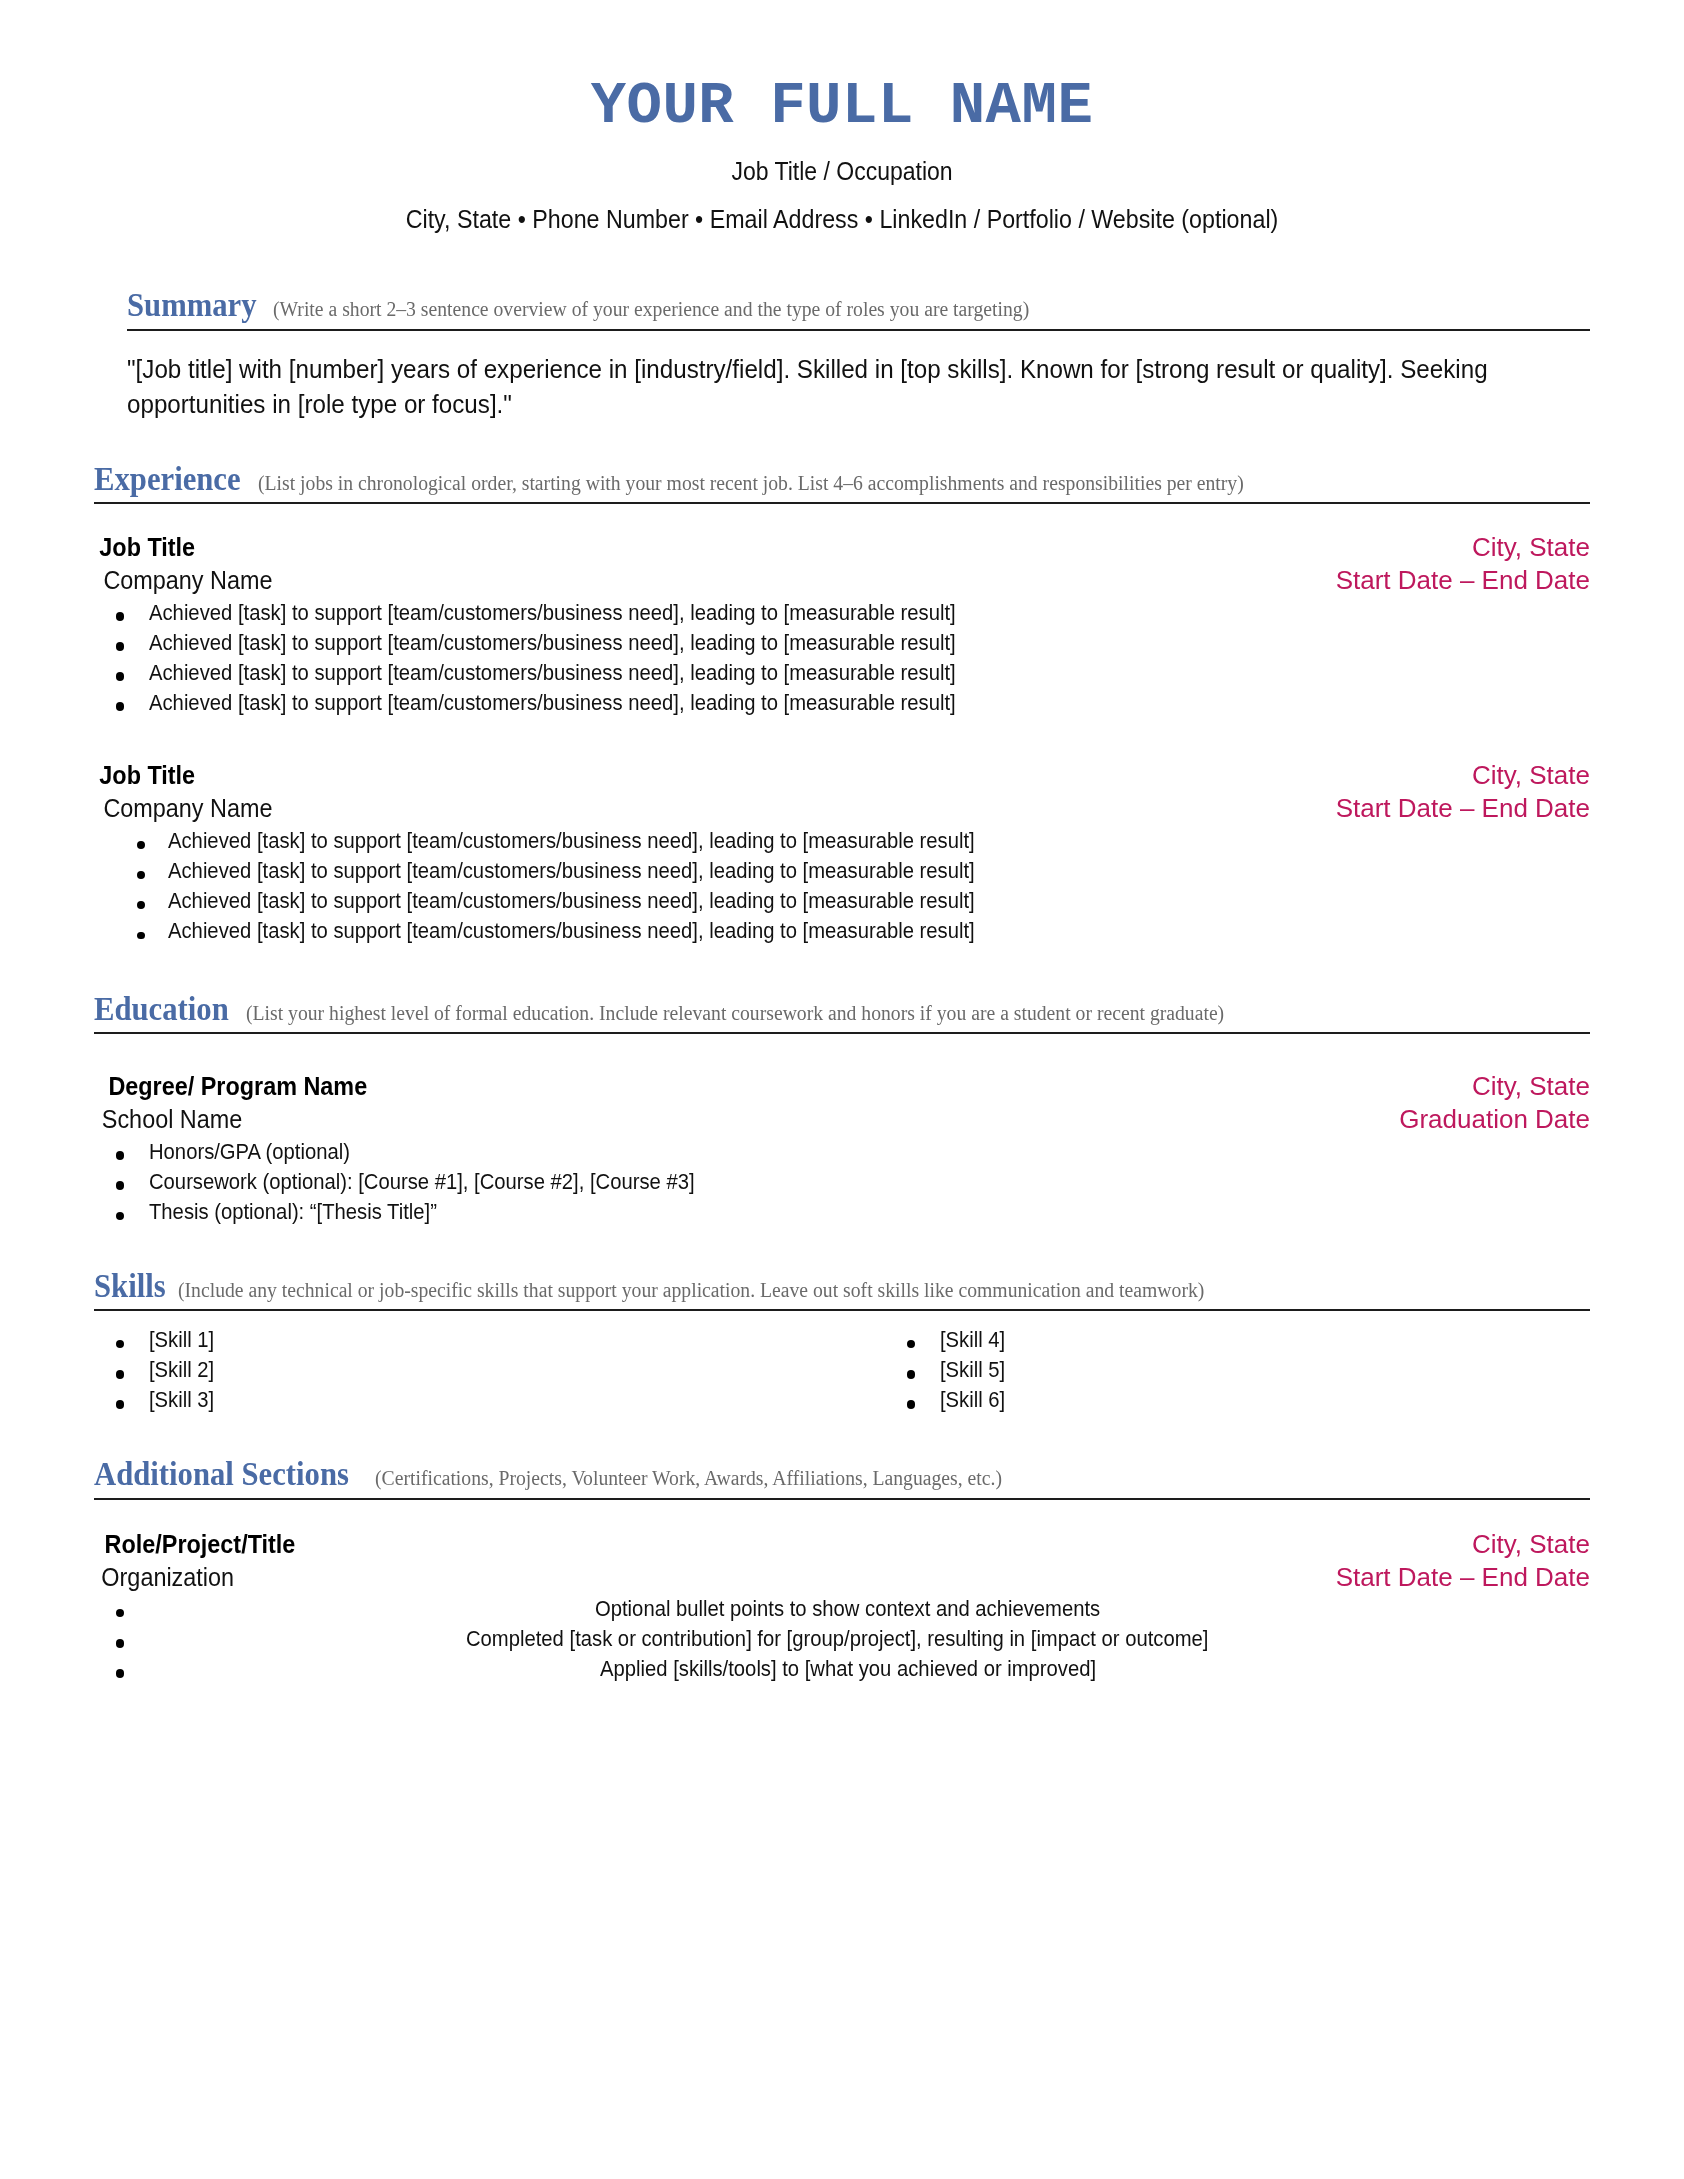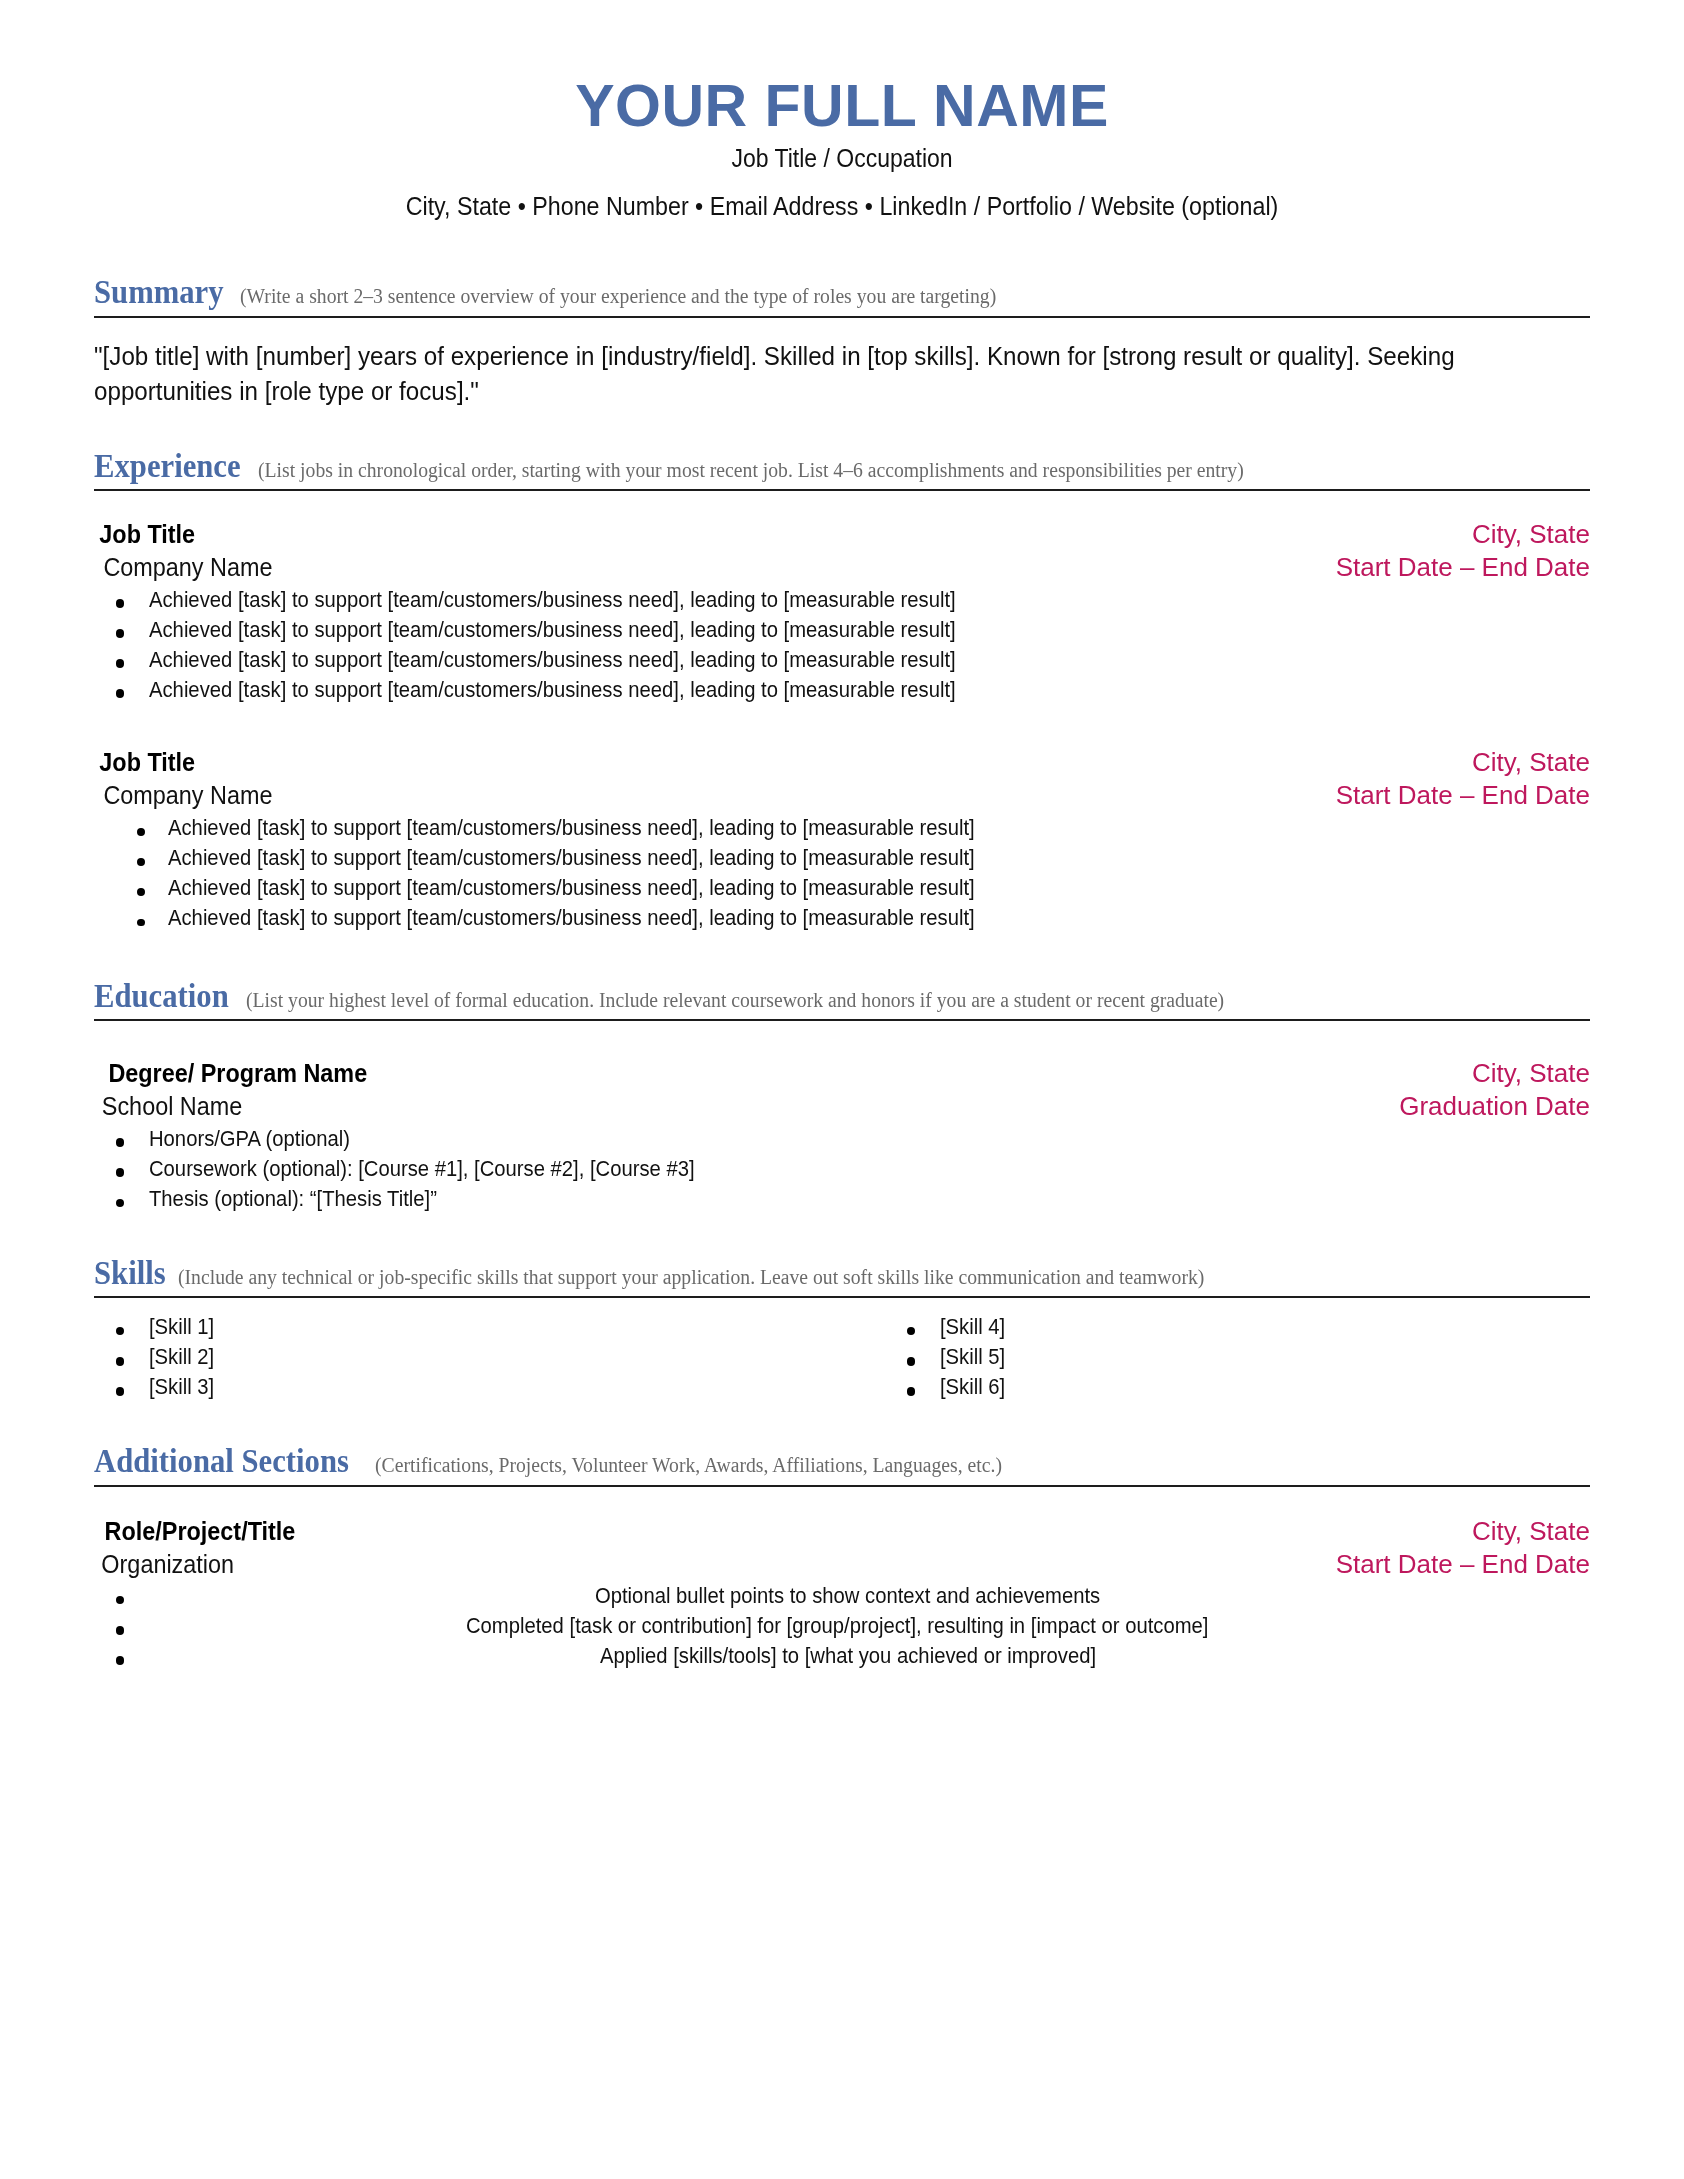--- a/index.html
+++ b/index.html
@@ -19,27 +19,27 @@
     min-height: 2180px;
     box-sizing: border-box;
     padding: 76px 94px 39px 94px;
     background: #ffffff;
     position: relative;
   }
 
   
   .doc-header { text-align: center; }
   .full-name {
-    font-family: Liberation Sans, sans-serif;
+    font-family: Liberation Mono, monospace;
     font-weight: bold;
     color: #4a6ba5;
     font-size: 59px;
     letter-spacing: 0.5px;
     line-height: 1.05;
-    margin: 0 0 5px 0;
+    margin: 0 0 18px 0;
   }
   .job-title-line {
     font-family: "Liberation Sans", sans-serif;
     font-size: 25px;
     font-stretch: condensed;
     transform: scaleX(0.92);
     line-height: 1.2;
     margin: 0 0 18.5px 0;
     color: #111111;
   }
@@ -176,21 +176,21 @@
   }
   .skills-col { width: 50%; }
   .skills-col.right { padding-left: 43px; box-sizing: border-box; }
   ul.bul-skill > li { padding-left: 55px; }
   ul.bul-skill > li::before {
     width: 8.8px; height: 8.8px;
     left: 21.5px; top: 14.6px;
   }
 
   
-  .sp-summary-head { margin-top: 53px; }
+  .sp-summary-head { margin-top: 53px; margin-left: 33px; }
   .sp-summary-body { margin-top: 21.5px; }
   .sp-exp-head { margin-top: 39px; }
   .sp-entry-1 { margin-top: 27px; }
   .sp-bullets-1 { margin-top: 12.7px; }
   .sp-entry-2 { margin-top: 41px; }
   .sp-edu-head { margin-top: 45px; }
   .sp-edu-entry { margin-top: 36px; }
   .sp-edu-bullets { margin-top: 12.7px; }
   .sp-skills-head { margin-top: 41px; }
   .sp-skills-body { margin-top: 13.7px; }

